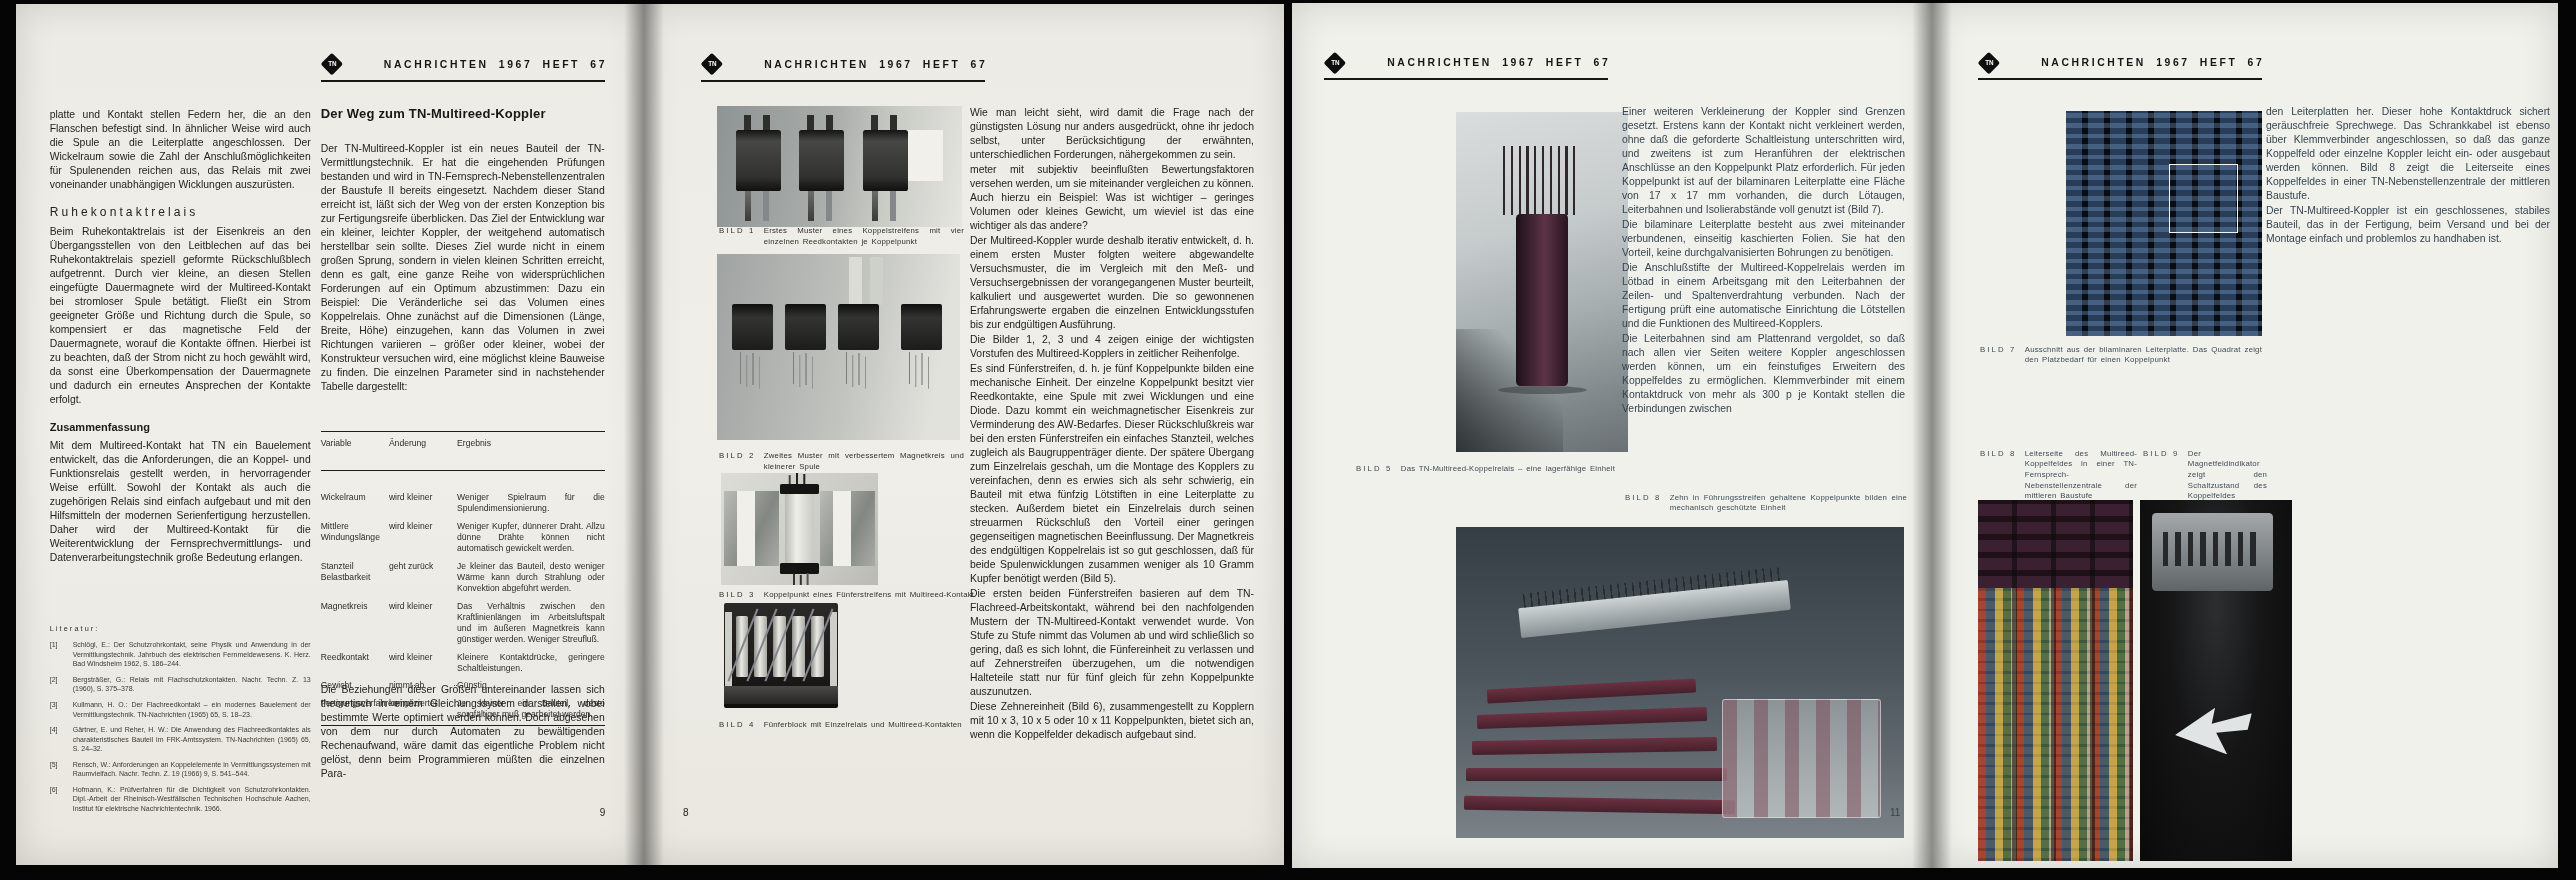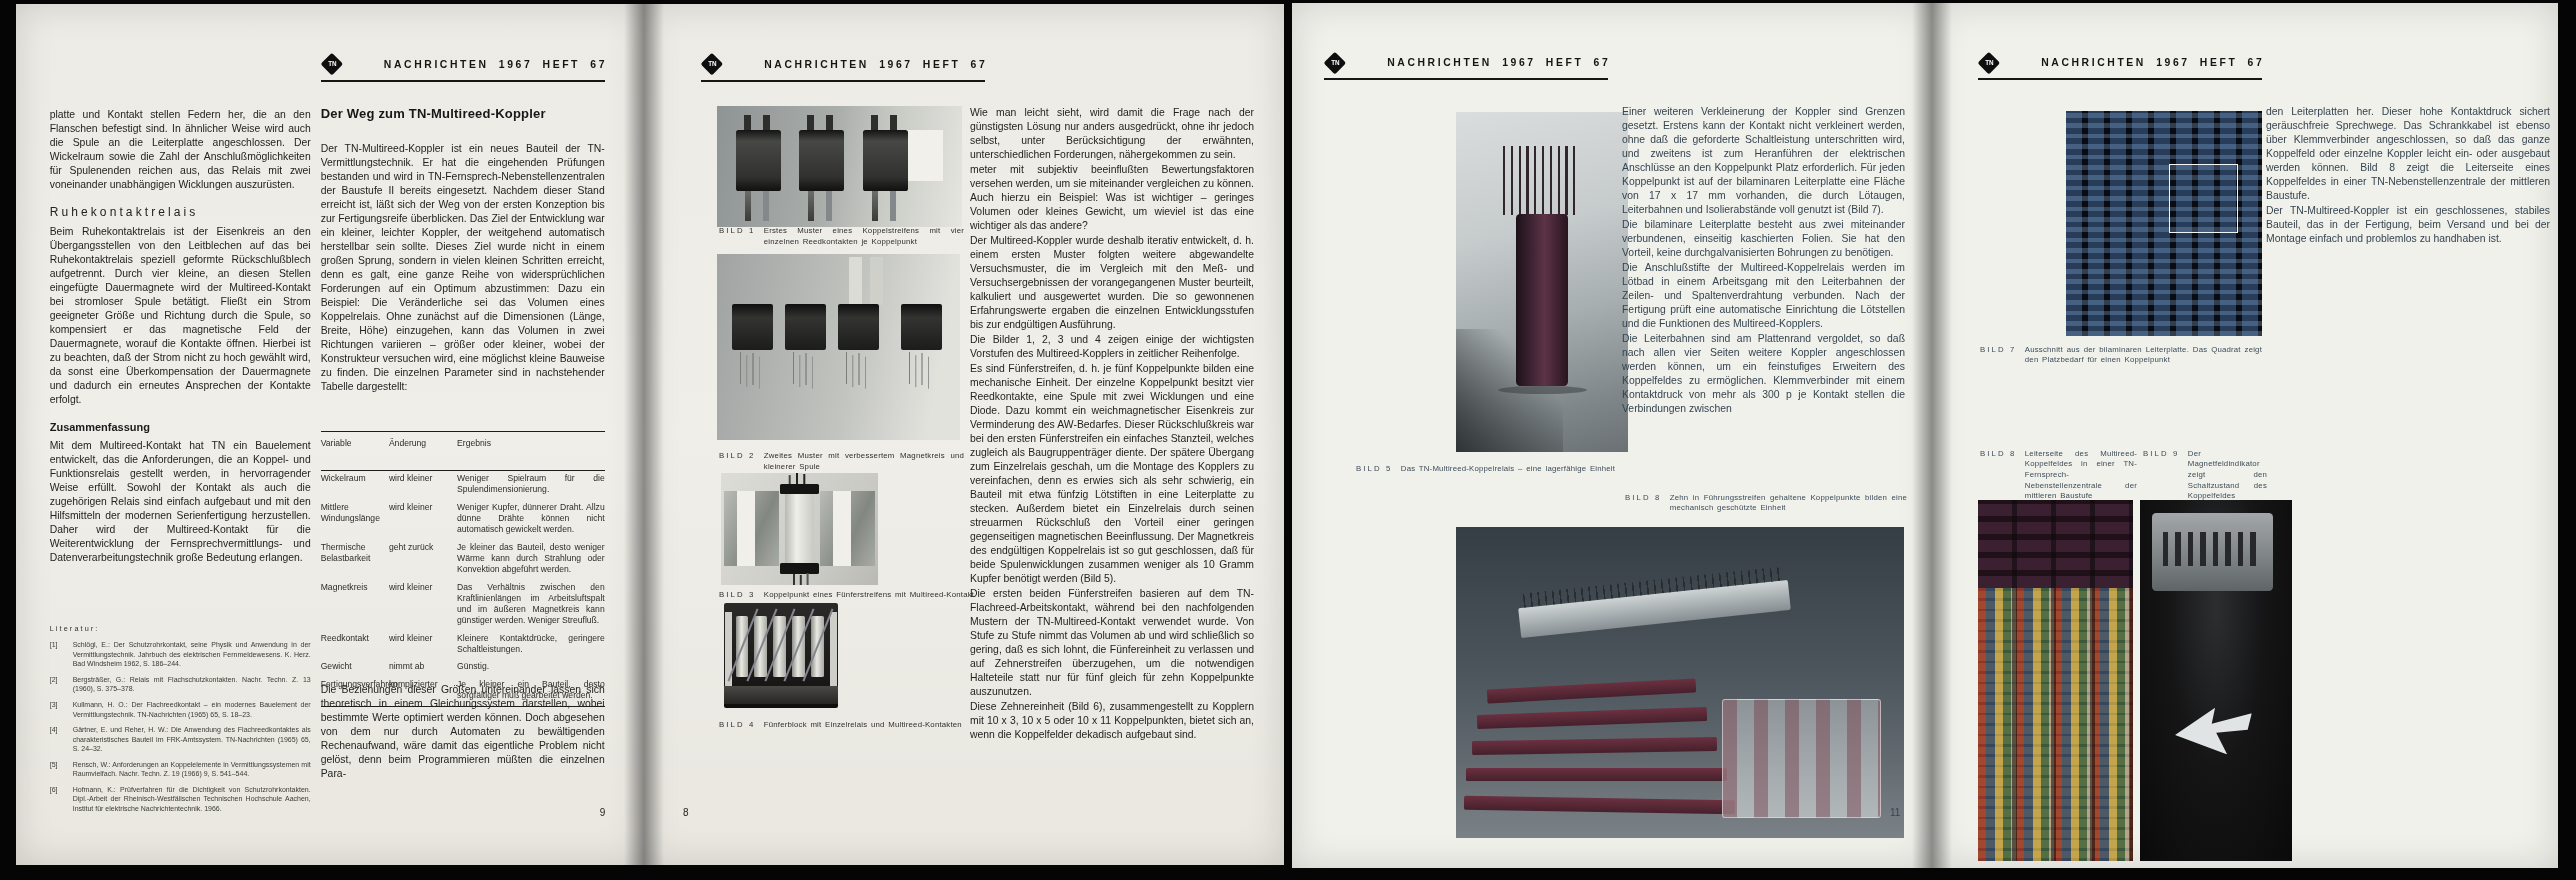--- a/index.html
+++ b/index.html
@@ -34,21 +34,21 @@
   
   .lit{position:absolute;width:261px;}
   .lit-h{font-size:7.3px;letter-spacing:2.1px;color:#33332f;margin:0 0 7.3px 0;}
   .ref{display:flex;margin-bottom:6.3px;font-size:7px;line-height:9.4px;color:#3a3a36;text-align:justify;}
   .ref-num{width:23px;flex:none;}
   .ref-text{flex:1;}
 
   
   .ptable{position:absolute;width:284px;border-top:1.6px solid #1d1d1b;border-bottom:1.6px solid #1d1d1b;padding:6.3px 0 3.1px 0;font-size:8.6px;line-height:11px;color:#2c2c2a;}
   .trow{display:flex;margin-bottom:6.8px;}
-  .trow.head{border-bottom:1.3px solid #1d1d1b;padding-bottom:21px;margin-bottom:2px;}
+  .trow.head{border-bottom:1.3px solid #1d1d1b;padding-bottom:21px;margin-bottom:21px;}
   .tc1{width:63px;flex:none;padding-right:5.2px;}
   .tc2{width:63px;flex:none;padding-right:5.2px;}
   .tc3{flex:1;text-align:justify;}
 
   
   .caption{position:absolute;display:flex;gap:8.4px;font-size:7.8px;line-height:10.7px;color:#2f2f2d;}
   .spread2 .caption{color:#3c4b57;}
   .bild-label{letter-spacing:2.1px;white-space:nowrap;flex:none;}
   .bild-text{letter-spacing:0.2px;word-spacing:1.3px;text-align:justify;}
 
@@ -194,21 +194,21 @@
         <div class="tc1">Wickelraum</div>
         <div class="tc2">wird kleiner</div>
         <div class="tc3">Weniger Spielraum für die Spulendimensionierung.</div>
       </div>
     <div class="trow">
         <div class="tc1">Mittlere Windungslänge</div>
         <div class="tc2">wird kleiner</div>
         <div class="tc3">Weniger Kupfer, dünnerer Draht. Allzu dünne Drähte können nicht automatisch gewickelt werden.</div>
       </div>
     <div class="trow">
-        <div class="tc1">Thermische Belastbarkeit</div>
+        <div class="tc1">Stanzteil Belastbarkeit</div>
         <div class="tc2">geht zurück</div>
         <div class="tc3">Je kleiner das Bauteil, desto weniger Wärme kann durch Strahlung oder Konvektion abgeführt werden.</div>
       </div>
     <div class="trow">
         <div class="tc1">Magnetkreis</div>
         <div class="tc2">wird kleiner</div>
         <div class="tc3">Das Verhältnis zwischen den Kraftlinienlängen im Arbeitsluftspalt und im äußeren Magnetkreis kann günstiger werden. Weniger Streufluß.</div>
       </div>
     <div class="trow">
         <div class="tc1">Reedkontakt</div>

